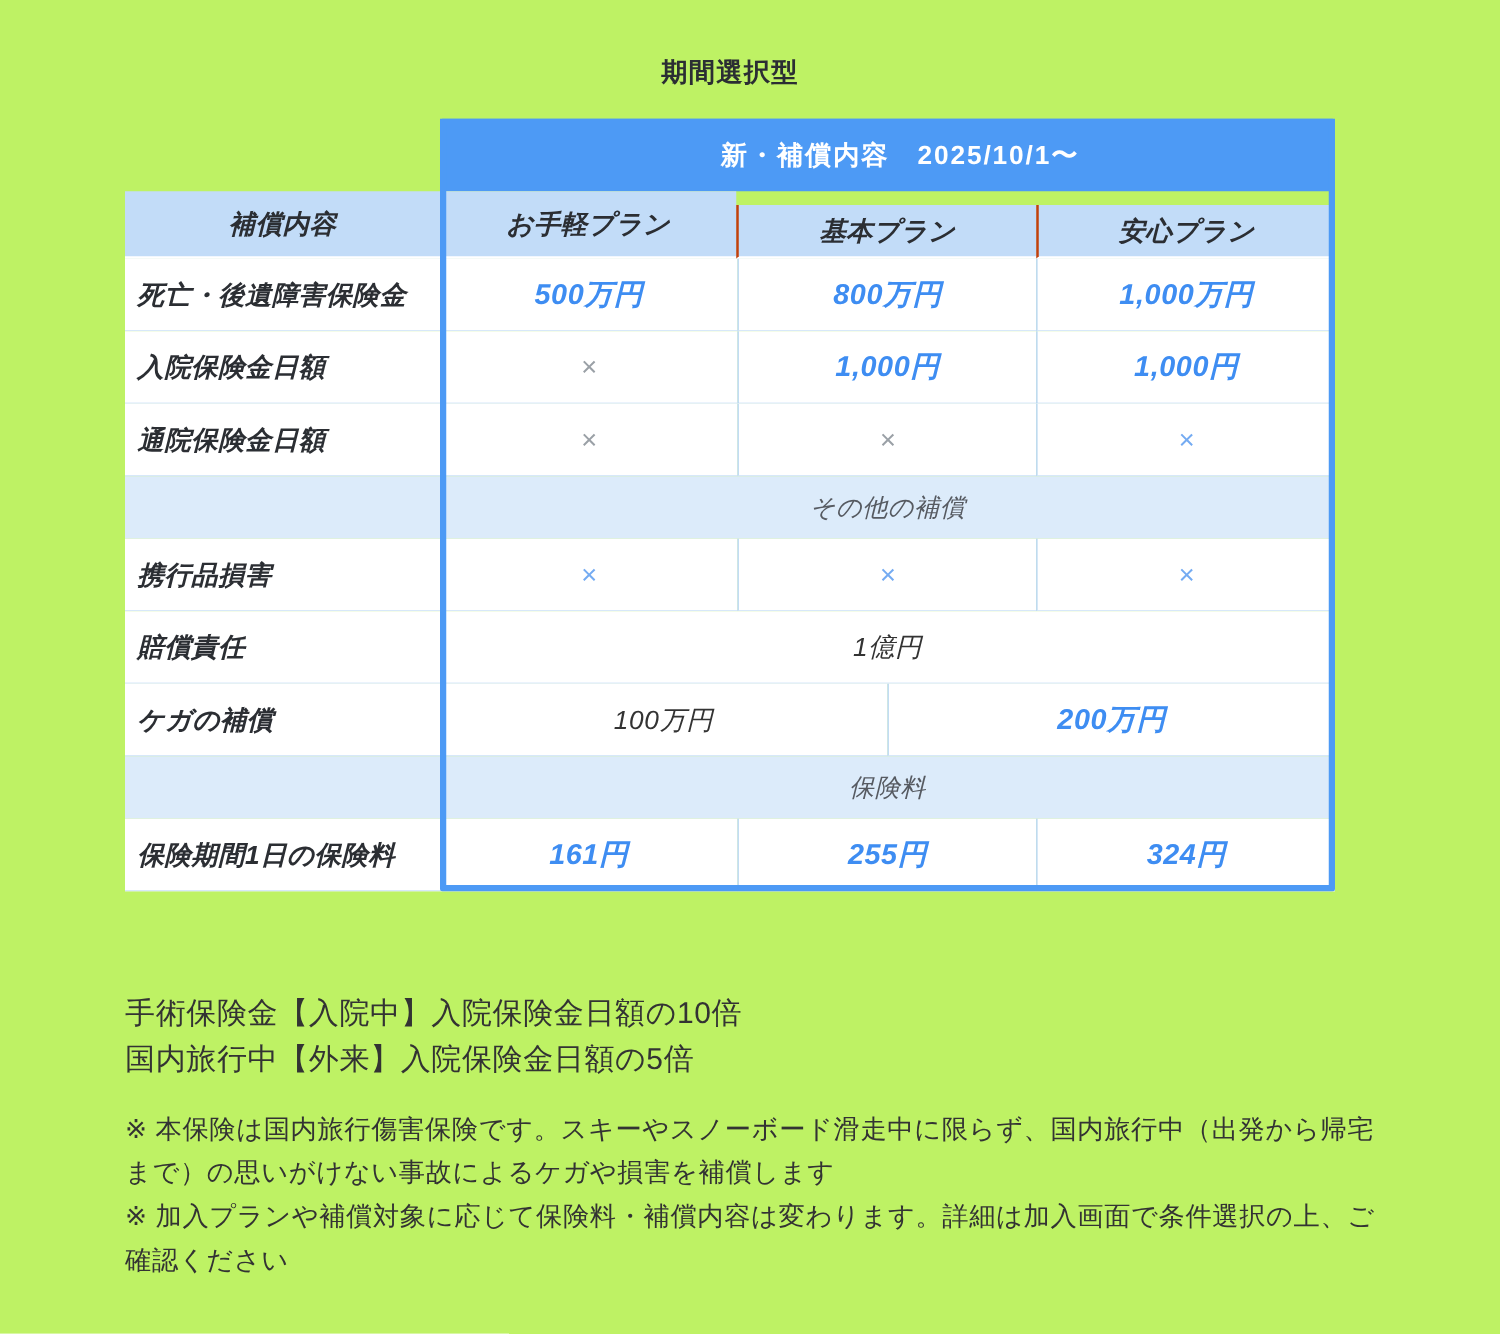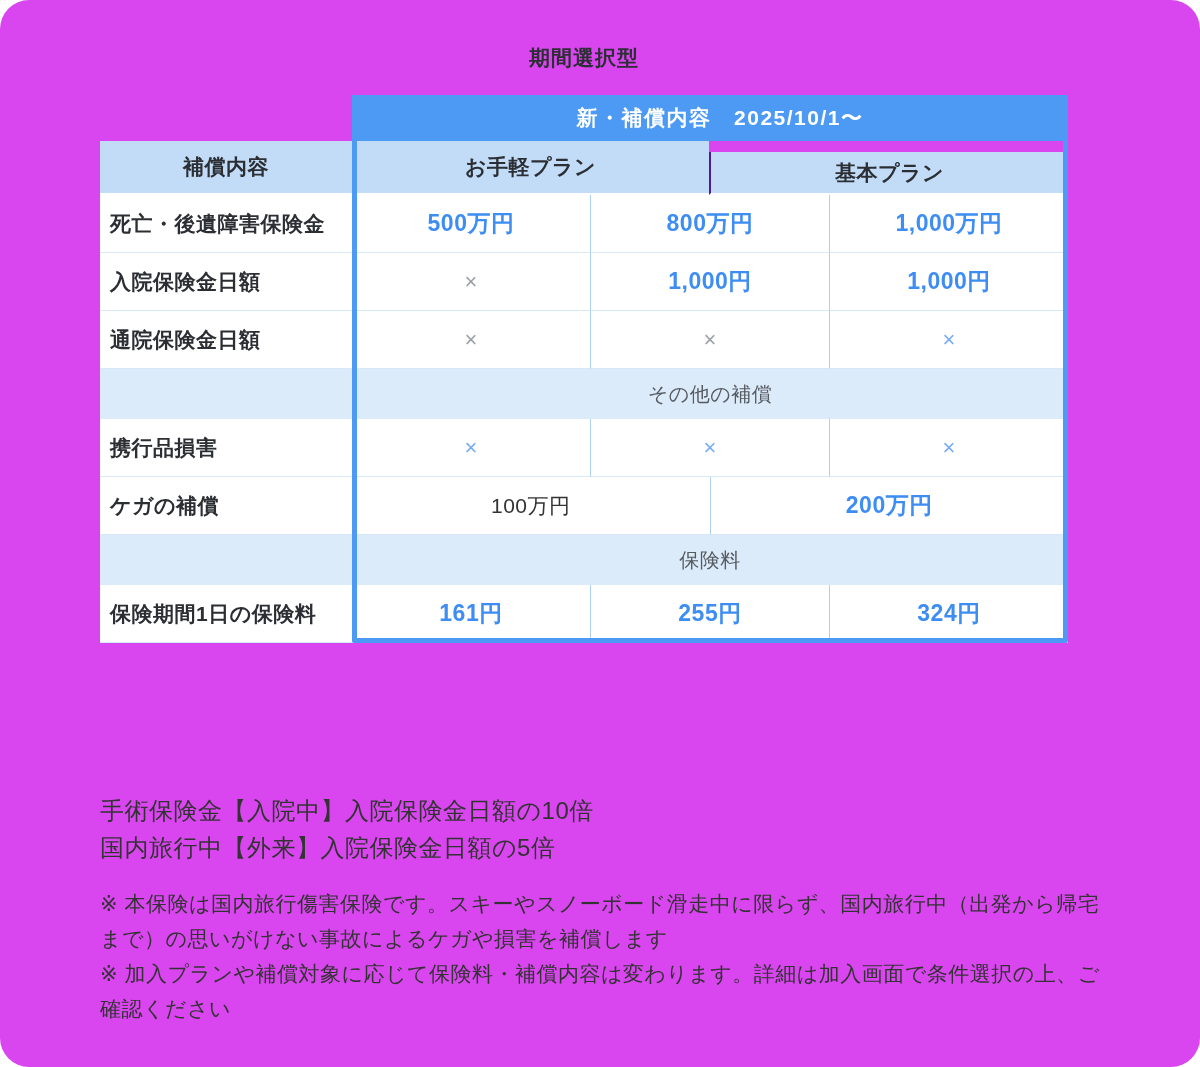--- a/index.html
+++ b/index.html
@@ -1,68 +1,67 @@
 <!DOCTYPE html>
 <html><head>
 <meta charset="utf-8">
 <style>
   html,body { margin:0; padding:0; background:#ffffff; }
   .canvas {
     position:relative;
     width:1200px; height:1067px;
-    background:#d946ef;
+    background:#bef264;
     font-family:"Liberation Sans","DejaVu Sans",sans-serif;
     color:#2b2e33;
     overflow:hidden;
-    border-radius:29px;
   }
 
   .page-title {
     position:absolute; top:44px; left:100px; width:968px;
     text-align:center;
     font-size:21px; font-weight:bold; letter-spacing:1px; color:#2b2e33;
   }
 
   .table-block { position:absolute; top:95px; left:100px; width:968px; }
 
   .plan-border-overlay {
     position:absolute; top:0; bottom:0; left:252px; right:0;
     border:5px solid #4d9af5; border-radius:2px;
     pointer-events:none; z-index:5;
   }
 
   .band-header {
-    margin-left:252px; height:46px;
+    margin-left:252px; height:58px;
     background:#4d9af5;
     display:flex; align-items:center; justify-content:center;padding-left:20px;
   }
   .band-title {
     color:#ffffff; font-weight:bold; font-size:21px; letter-spacing:1.5px;
   }
 
   .row { display:flex; }
-  .cell { box-sizing:border-box; }
+  .cell { box-sizing:border-box;font-style:italic; }
 
   .label-cell {
     width:252px; flex:none;
     display:flex; align-items:center;
     padding-left:10px;
     font-size:21px; font-weight:bold; letter-spacing:0.5px; color:#2b2e33;
   }
 
   .header-row { height:54px; }
   .header-row .label-cell {
     background:#c2dcf8; justify-content:center; padding-left:0;
   }
   .plan-header-cell {
     flex:1; background:#c2dcf8;
     display:flex; align-items:center; justify-content:center;
     font-size:21px; font-weight:bold; letter-spacing:0.5px; color:#2b2e33;
   }
-  .plan-header-cell + .plan-header-cell { border-left:2px solid #4c1d95;margin-top:11px; }
+  .plan-header-cell + .plan-header-cell { border-left:2px solid #c2410c;margin-top:11px; }
   .header-row .cell { border-bottom:2px solid #ffffff; }
 
   .section-row { height:50px; }
   .section-row .label-cell { background:#dcebfa; }
   .section-cell {
     flex:3; background:#dcebfa;
     display:flex; align-items:center; justify-content:center;
     font-size:20px; color:#565a61; letter-spacing:0.5px;
   }
 
@@ -99,20 +98,21 @@
   <div class="table-block">
 
     <div class="band-header">
       <span class="band-title">新・補償内容　2025/10/1〜</span>
     </div>
 
     <div class="row header-row">
       <div class="cell label-cell">補償内容</div>
       <div class="cell plan-header-cell">お手軽プラン</div>
       <div class="cell plan-header-cell">基本プラン</div>
+      <div class="cell plan-header-cell">安心プラン</div>
     </div>
 
     <div>
         <div class="row data-row">
           <div class="cell label-cell">死亡・後遺障害保険金</div>
           <div class="cell value-cell em">500万円</div>
           <div class="cell value-cell em">800万円</div>
           <div class="cell value-cell em">1,000万円</div>
         </div>
         <div class="row data-row">
@@ -129,20 +129,24 @@
         </div>
         <div class="row section-row">
           <div class="cell label-cell"></div>
           <div class="cell section-cell">その他の補償</div>
         </div>
         <div class="row data-row">
           <div class="cell label-cell">携行品損害</div>
           <div class="cell value-cell x-blue">×</div>
           <div class="cell value-cell x-blue">×</div>
           <div class="cell value-cell x-blue">×</div>
+        </div>
+        <div class="row data-row">
+          <div class="cell label-cell">賠償責任</div>
+          <div class="cell value-cell plain span-3">1億円</div>
         </div>
         <div class="row data-row">
           <div class="cell label-cell">ケガの補償</div>
           <div class="cell value-cell plain">100万円</div>
           <div class="cell value-cell em">200万円</div>
         </div>
         <div class="row section-row">
           <div class="cell label-cell"></div>
           <div class="cell section-cell">保険料</div>
         </div>

